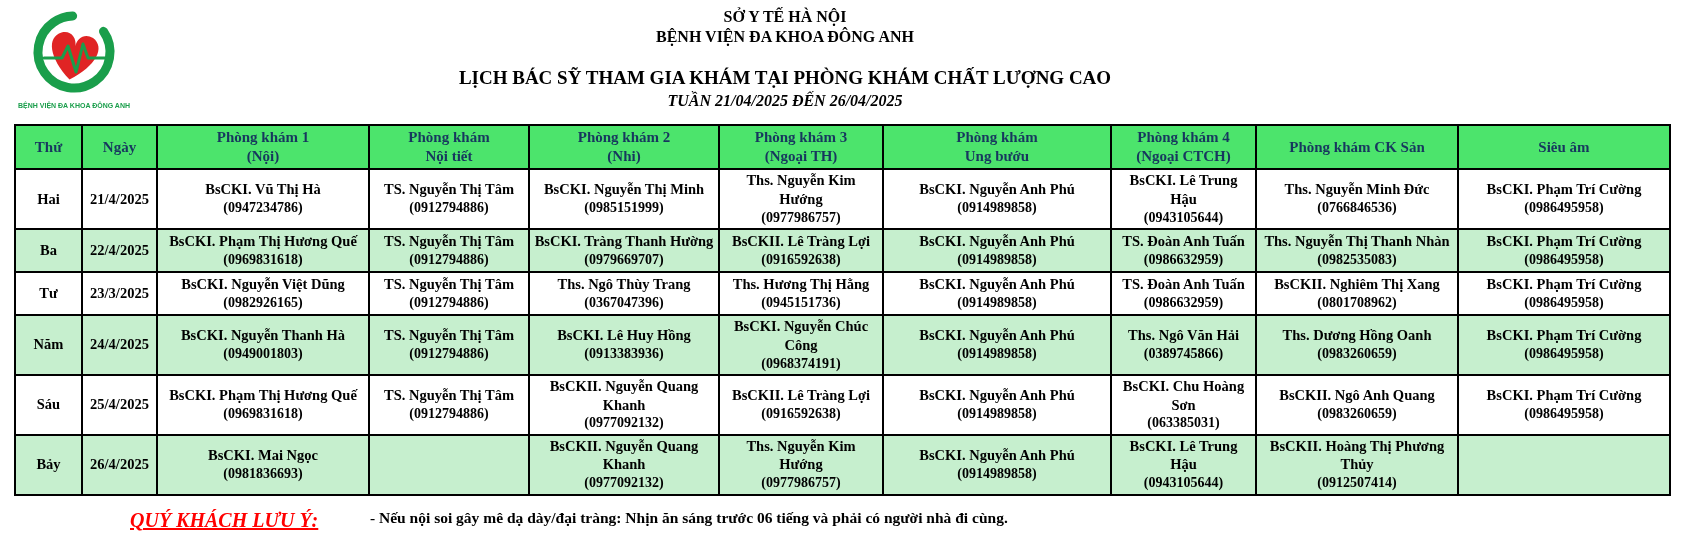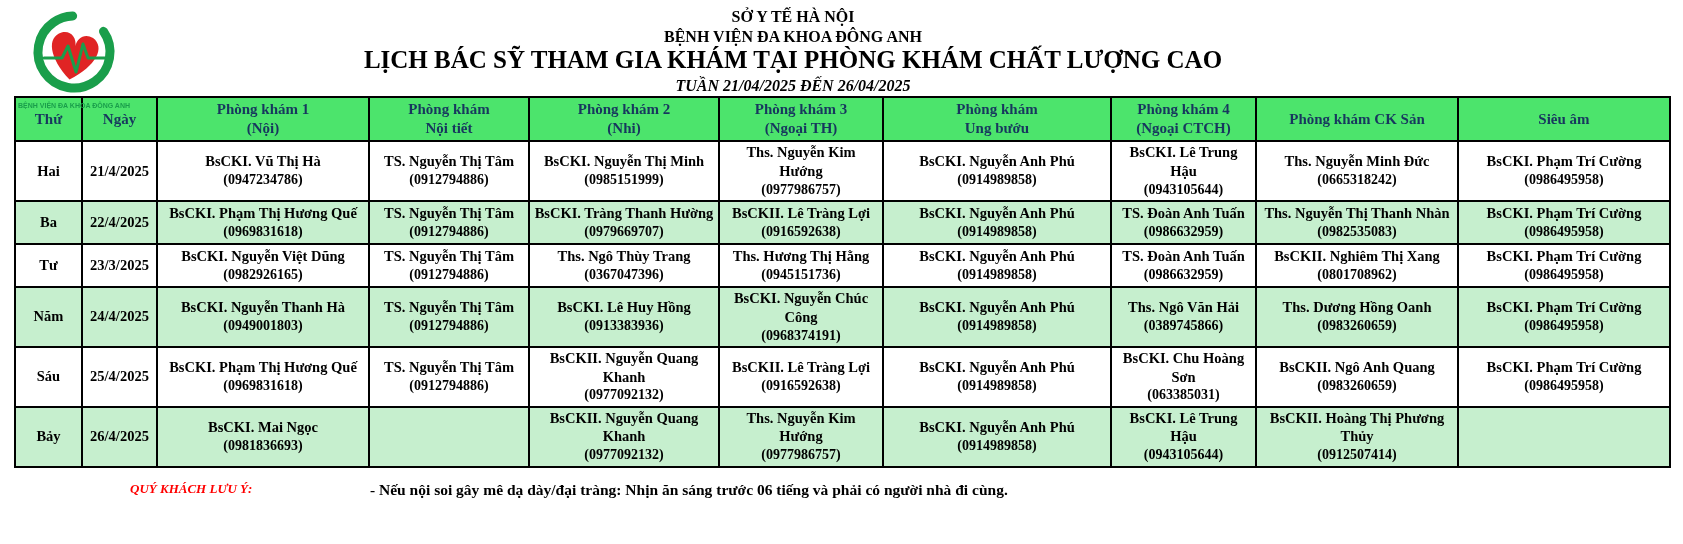--- a/index.html
+++ b/index.html
@@ -8,49 +8,49 @@
     --header-text:#17375e;
     --note-heading:#ff0000;
     --logo-green:#1a9e4b;
     --logo-red:#e02424;
   }
   html,body{margin:0;padding:0;background:#ffffff;}
   body{
     width:1683px;height:544px;position:relative;overflow:hidden;
     font-family:"Liberation Serif","DejaVu Serif",serif;color:#000;
   }
-  .topbar{position:relative;height:96px;padding-left:8px;}
+  .topbar{position:relative;height:124px;}
   .logo-wrap{position:absolute;left:18px;top:8px;width:112px;text-align:center;}
   .logo-caption{color:var(--logo-green);font-family:"Liberation Sans",sans-serif;
     font-weight:bold;font-size:7px;letter-spacing:0;white-space:nowrap;margin-top:-2px;}
   .titles{width:1570px;margin:0 auto 0 0;text-align:center;font-weight:bold;padding-top:8px;}
   .t-dept{font-size:16px;}
   .t-hospital{font-size:16px;margin-top:2px;}
-  .t-title{font-size:25px;margin-top:0;text-align:center;}
+  .t-title{font-size:19px;margin-top:21px;text-align:center;}
   .t-week{font-size:16px;margin-top:3px;font-style:italic;}
   table.schedule{
     border-collapse:collapse;table-layout:fixed;
     width:1655px;margin-left:14px;font-family:Liberation Serif, serif;
   }
   table.schedule th,table.schedule td{
     border:2px solid #000;text-align:center;vertical-align:middle;
     font-weight:bold;padding:1px 3px;overflow:hidden;
   }
   table.schedule th{
     background:var(--header-bg);color:var(--header-text);
     font-size:15px;height:40px;line-height:1.25;
   }
   table.schedule td{font-size:14.5px;height:39px;line-height:1.3;background:#fff;}
   table.schedule tr.alt td{background:var(--row-alt-bg);}
   .cell-phone{font-size:14px;}
   .notes{position:relative;margin-top:9px;height:110px;}
   .notes-head{
     position:absolute;left:130px;top:4px;
     color:var(--note-heading);font-style:italic;font-weight:bold;
-    font-size:13px;white-space:nowrap;
+    text-decoration:underline;font-size:20px;white-space:nowrap;
   }
   .note-list{position:absolute;left:370px;top:4px;}
   .note-item{font-weight:bold;font-size:15.5px;margin-bottom:17px;white-space:nowrap;}
 </style>
 </head>
 <body>
 
 <div class="topbar">
   <div class="logo-wrap">
     <svg width="96" height="92" viewBox="0 0 96 92">
@@ -144,21 +144,21 @@
         <td>
           <div class="cell-name">BsCKI. Nguyễn Anh Phú</div>
           <div class="cell-phone">(0914989858)</div>
         </td>
         <td>
           <div class="cell-name">BsCKI. Lê Trung Hậu</div>
           <div class="cell-phone">(0943105644)</div>
         </td>
         <td>
           <div class="cell-name">Ths. Nguyễn Minh Đức</div>
-          <div class="cell-phone">(0665318242)</div>
+          <div class="cell-phone">(0766846536)</div>
         </td>
         <td>
           <div class="cell-name">BsCKI. Phạm Trí Cường</div>
           <div class="cell-phone">(0986495958)</div>
         </td>
       </tr>
       <tr class="alt">
         <td>Ba</td>
         <td>22/4/2025</td>
         <td>

